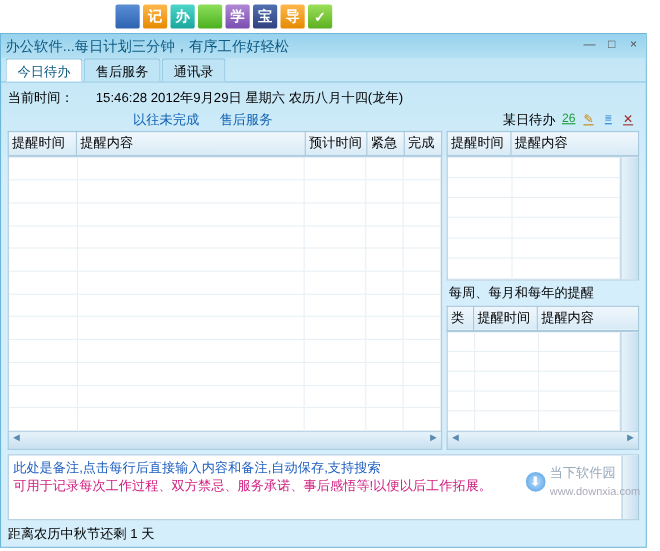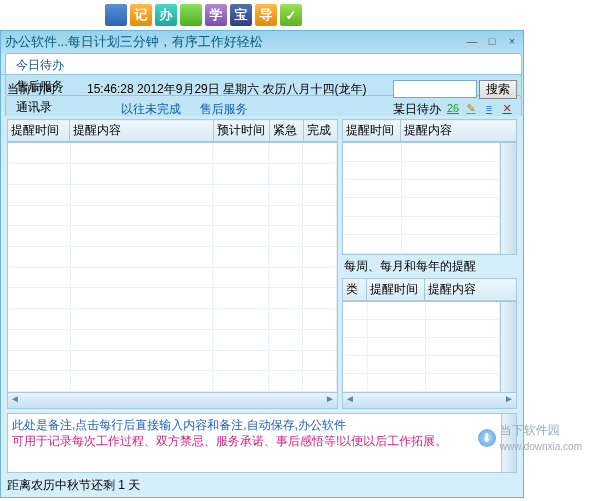--- a/index.html
+++ b/index.html
@@ -8,27 +8,27 @@
 .toolbar-top { position: absolute; left: 105px; top: 2px; height: 26px; display: flex; gap: 3px; align-items: center; }
 .toolbar-top .btn { width: 22px; height: 22px; display: flex; align-items: center; justify-content: center; font-size: 13px; font-weight: bold; border-radius: 2px; }
 .b-blue { background: linear-gradient(#5a8fd6,#2d63b0); color: #fff; }
 .b-orange { background: linear-gradient(#ffb84d,#e68a00); color: #fff; }
 .b-cyan { background: linear-gradient(#4dd6c8,#1aa69e); color: #fff; }
 .b-green { background: linear-gradient(#8de05a,#4cb020); color: #fff; }
 .b-purple { background: linear-gradient(#b088d6,#7a4db0); color: #fff; }
 .b-navy { background: linear-gradient(#5070b0,#304080); color: #fff; }
 .b-check { background: linear-gradient(#9de05a,#5cb020); color: #fff; border-radius: 50%; }
 
-.window { position: absolute; left: 0; top: 30px; width: 524px; height: 468px; background: linear-gradient(#c0e5f5,#d5eefb 30%,#d5eefb); border: 1px solid #6bb5d8; }
+.window { position: absolute; left: 0; top: 30px; width: 588px; height: 468px; background: linear-gradient(#c0e5f5,#d5eefb 30%,#d5eefb); border: 1px solid #6bb5d8; }
 .title-bar { height: 22px; display: flex; align-items: center; justify-content: space-between; padding: 0 4px; background: linear-gradient(#97d2ed,#b5e0f3); font-size: 13px; }
 .title-bar .title-text { color: #0d5a82; white-space: nowrap; overflow: hidden; }
 .win-ctrls { display: flex; gap: 6px; }
 .win-ctrls span { width: 14px; height: 14px; font-size: 11px; text-align: center; color: #555; cursor: pointer; }
 
-.tabs { height: 22px; display: flex; padding-left: 4px; border-bottom: 1px solid #8fc6e0; flex-direction: column; }
+.tabs { height: 22px; display: flex; padding-left: 4px; border-bottom: 1px solid #8fc6e0; }
 .tab { padding: 3px 10px 0; border: 1px solid #8fc6e0; border-bottom: none; background: #bfe4f5; margin-right: 1px; border-radius: 3px 3px 0 0; cursor: pointer; }
 .tab.active { background: #fff; color: #0d5a82; }
 
 .content { padding: 4px 6px; height: calc(100% - 44px); }
 .time-row { display: flex; align-items: center; gap: 20px; height: 20px; }
 .time-row .lbl { color: #000; }
 .time-row .dateval { color: #000; }
 .search-wrap { margin-left: auto; display: flex; align-items: center; gap: 2px; }
 .search-input { width: 84px; height: 18px; border: 1px solid #7aa8c8; }
 .search-btn { height: 19px; padding: 0 6px; background: linear-gradient(#f5f5f5,#ddd); border: 1px solid #888; cursor: pointer; font-size: 12px; }
@@ -100,24 +100,20 @@
   <div class="tabs">
     <div class="tab active">今日待办</div>
     <div class="tab">售后服务</div>
     <div class="tab">通讯录</div>
   </div>
 
   <div class="content">
     <div class="time-row">
       <span class="lbl">当前时间：</span>
       <span class="dateval">15:46:28  2012年9月29日  星期六    农历八月十四(龙年)</span>
-      <div class="search-wrap">
-        <input class="search-input" placeholder="" style="">
-        <button class="search-btn">搜索</button>
-      </div>
     </div>
 
     <div class="status-row">
       <span style="width:70px"></span>
       <span class="lnk">以往未完成</span>
       <span>&nbsp;</span>
       <span>&nbsp;</span>
       <span class="lnk">售后服务</span>
       <span class="lbl-day">某日待办</span>
       <div class="mini-icons">
@@ -350,21 +346,21 @@
             </tbody>
               </table>
             <div class="vscroll"></div>
           </div>
           <div class="hscroll"></div>
         </div>
       </div>
     </div>
 
     <div class="remark-box">
-      <div class="r1">此处是备注,点击每行后直接输入内容和备注,自动保存,办公软件</div>
+      <div class="r1">此处是备注,点击每行后直接输入内容和备注,自动保存,支持搜索</div>
       <div class="r2">可用于记录每次工作过程、双方禁忌、服务承诺、事后感悟等!以便以后工作拓展。</div>
       <div class="remark-vscroll"></div>
     </div>
 
     <div class="countdown">距离农历中秋节还剩 1 天</div>
   </div>
 </div>
 
 <div class="watermark">
   <span class="wm-icon">⬇</span>

